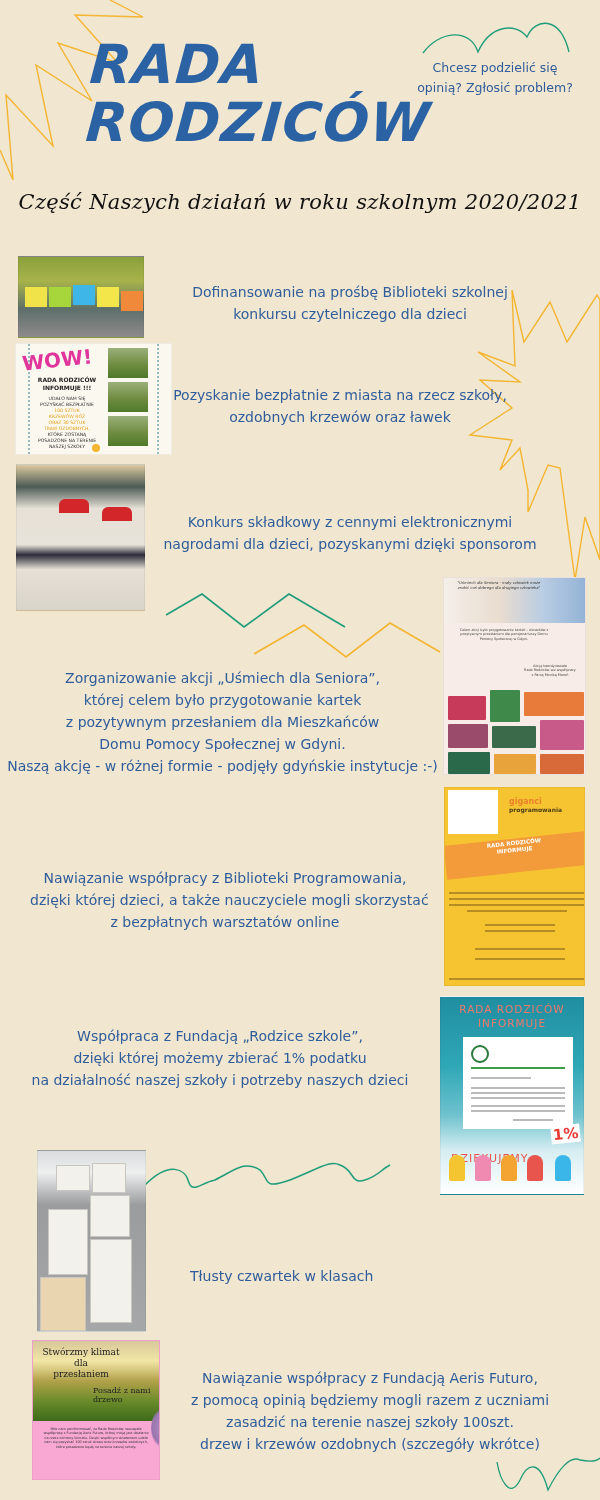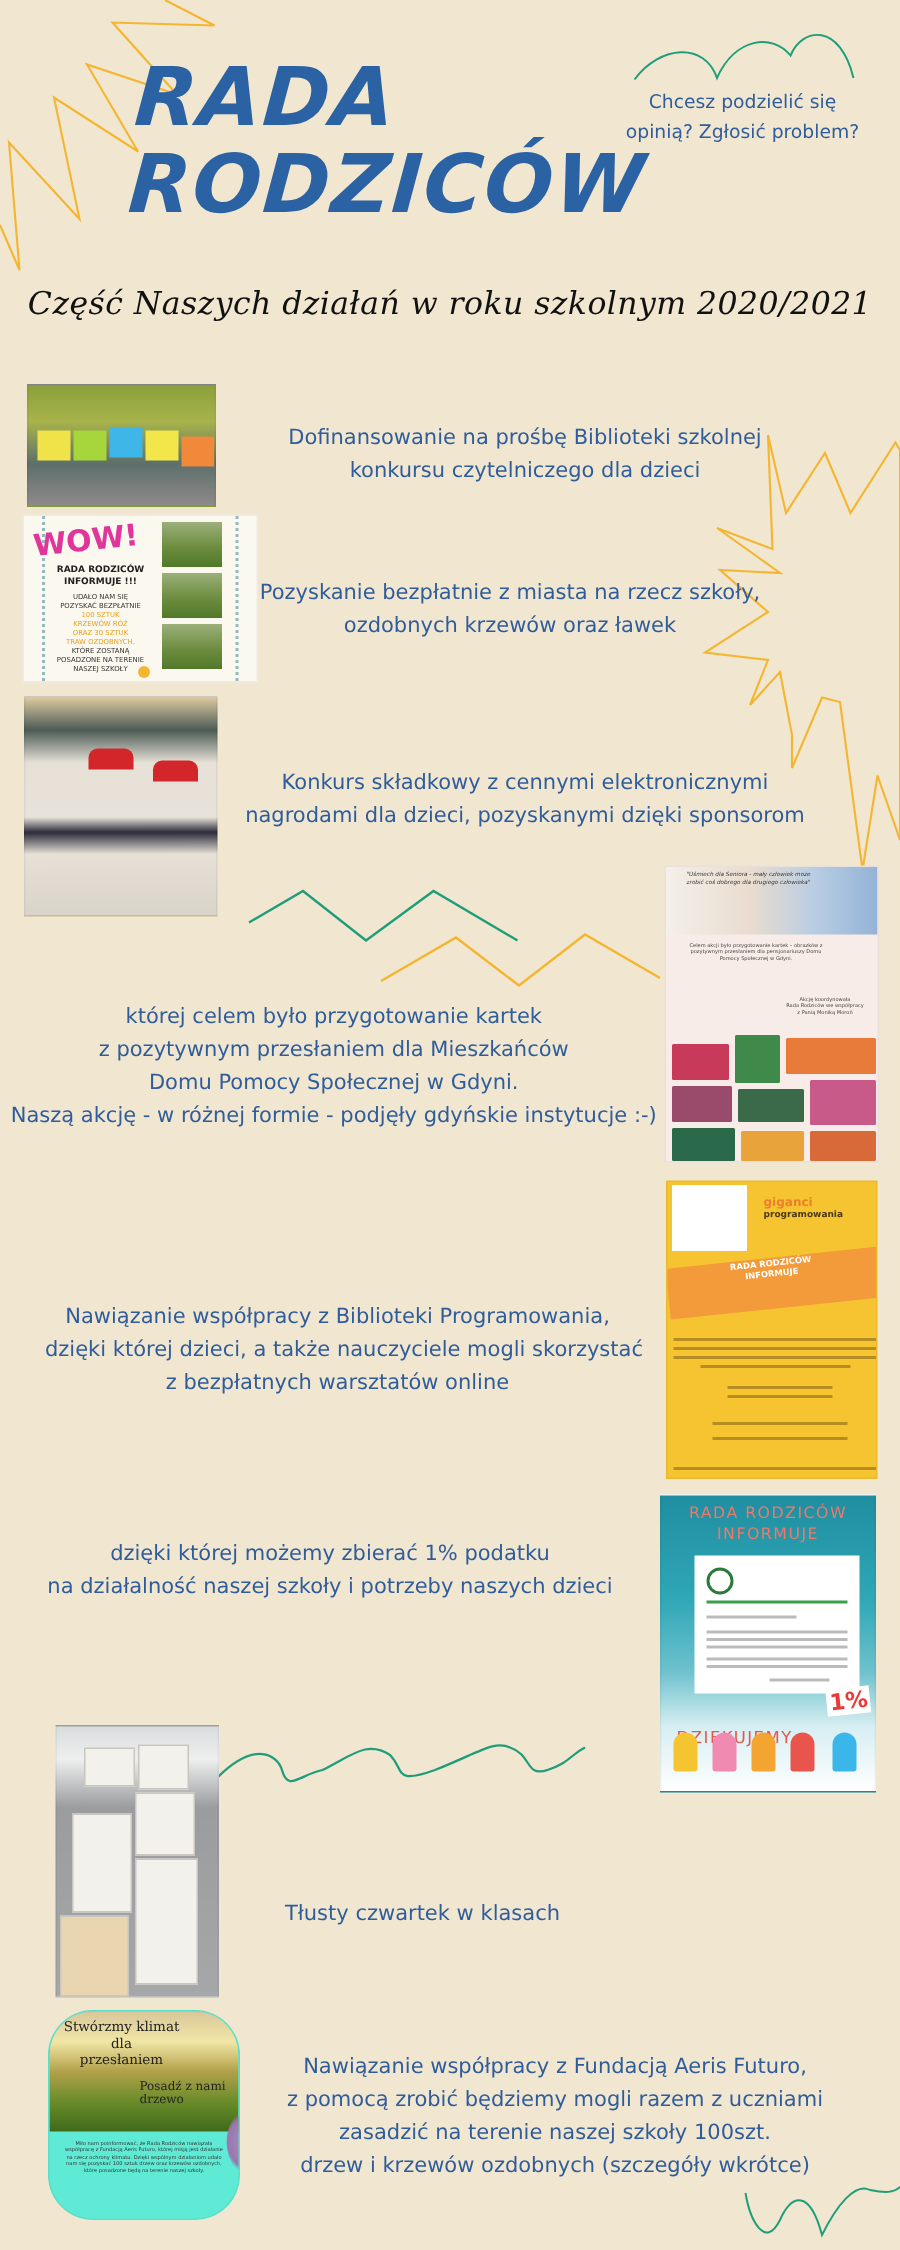--- a/index.html
+++ b/index.html
@@ -94,21 +94,21 @@
     .img-pct .doc .ln { position:absolute; left:8px; height:1.5px; background:#bbb; }
     .img-pct .dzi { position:absolute; left:10px; top:135px; font-size:11px; color:#e8554d; letter-spacing:1px;margin-top:20px; }
     .img-pct .p1 { position:absolute; left:110px; top:128px; font-size:15px; font-weight:bold; color:#e83a37; background:#fff; padding:0 2px; transform: rotate(-6deg); }
     .img-pct .kid { position:absolute; top:158px; width:16px; height:26px; border-radius:8px 8px 2px 2px; }
 
     
     .img-donut { background: linear-gradient(180deg, #d9dcdc 0%, #eef0f0 12%, #9a9c9e 30%, #a5a7a8 100%); }
     .img-donut .box { position:absolute; background:#f3f1ec; border:1px solid #c9c6bf; }
 
     
-    .img-forest { background:#5eead4;border-radius:30px; }
+    .img-forest { background:#f9a8d4; }
     .img-forest .top { position:absolute; left:0; top:0; width:100%; height:80px;
       background: linear-gradient(180deg, #d9c79a 0%, #f2e6a6 25%, #b2a14a 50%, #6a8c2a 75%, #3e6a1a 100%); }
     .img-forest .t1 { position:absolute; left:8px; top:6px; font-size:9px; color:#222; line-height:11px; text-align:center; width:80px; font-family:"DejaVu Serif", serif;}
     .img-forest .t2 { position:absolute; left:60px; top:45px; font-size:8px; color:#222; font-family:"DejaVu Serif", serif; }
     .img-forest .tree { position:absolute; left:118px; top:62px; width:40px; height:50px; border-radius:50%; background: radial-gradient(circle, #b89bc6 0%, #9a76b0 60%, rgba(154,118,176,0) 70%); }
     .img-forest .btxt { position:absolute; left:8px; top:86px; width:110px; font-size:3.4px; color:#333; text-align:center; line-height:4.4px; }
   </style>
 </head>
 <body>
 
@@ -205,20 +205,21 @@
   <div class="card" style="left:46px; top:112px; width:30px; height:32px; background:#3f8a4a;"></div>
   <div class="card" style="left:80px; top:114px; width:60px; height:24px; background:#e87a3a;"></div>
   <div class="card" style="left:4px; top:146px; width:40px; height:24px; background:#9a4a6a;"></div>
   <div class="card" style="left:48px; top:148px; width:44px; height:22px; background:#3a6a4a;"></div>
   <div class="card" style="left:96px; top:142px; width:44px; height:30px; background:#c85a8a;"></div>
   <div class="card" style="left:4px; top:174px; width:42px; height:22px; background:#2a6a4a;"></div>
   <div class="card" style="left:50px; top:176px; width:42px; height:20px; background:#e8a43a;"></div>
   <div class="card" style="left:96px; top:176px; width:44px; height:20px; background:#d86a3a;"></div>
 </div>
 <div class="stext" style="left:0px; top:667px; width:445px;">
+  <div>Zorganizowanie akcji „Uśmiech dla Seniora”,</div>
   <div>której celem było przygotowanie kartek</div>
   <div>z pozytywnym przesłaniem dla Mieszkańców</div>
   <div>Domu Pomocy Społecznej w Gdyni.</div>
   <div>Naszą akcję - w różnej formie - podjęły gdyńskie instytucje :-)</div>
 </div>
 
 <div class="img img-gig" style="left:444px; top:787px; width:141px; height:199px;">
   <div class="promo"></div>
   <div class="logo">
     <div>giganci</div>
@@ -261,20 +262,21 @@
   </div>
   <div class="dzi">DZIĘKUJEMY</div>
   <div class="p1">1%</div>
   <div class="kid" style="left:8px; background:#f4c531;"></div>
   <div class="kid" style="left:34px; background:#f08ab0;"></div>
   <div class="kid" style="left:60px; background:#f4a531;"></div>
   <div class="kid" style="left:86px; background:#e8554d;"></div>
   <div class="kid" style="left:114px; background:#3ab6e8;"></div>
 </div>
 <div class="stext" style="left:30px; top:1025px; width:380px;">
+  <div>Współpraca z Fundacją „Rodzice szkole”,</div>
   <div>dzięki której możemy zbierać 1% podatku</div>
   <div>na działalność naszej szkoły i potrzeby naszych dzieci</div>
 </div>
 
 <div class="img img-donut" style="left:37px; top:1150px; width:109px; height:182px;">
   <div class="box" style="left:18px; top:14px; width:34px; height:26px;"></div>
   <div class="box" style="left:54px; top:12px; width:34px; height:30px;"></div>
   <div class="box" style="left:10px; top:58px; width:40px; height:66px;"></div>
   <div class="box" style="left:52px; top:44px; width:40px; height:42px;"></div>
   <div class="box" style="left:52px; top:88px; width:42px; height:84px;"></div>
@@ -289,16 +291,16 @@
   <div class="t1">
     <div>Stwórzmy klimat dla</div>
     <div>przesłaniem</div>
   </div>
   <div class="t2">Posadź z nami drzewo</div>
   <div class="tree"></div>
   <div class="btxt">Miło nam poinformować, że Rada Rodziców nawiązała współpracę z Fundacją Aeris Futuro, której misją jest działanie na rzecz ochrony klimatu. Dzięki wspólnym działaniom udało nam się pozyskać 100 sztuk drzew oraz krzewów ozdobnych, które posadzone będą na terenie naszej szkoły.</div>
 </div>
 <div class="stext" style="left:175px; top:1367px; width:390px;">
   <div>Nawiązanie współpracy z Fundacją Aeris Futuro,</div>
-  <div>z pomocą zrobić będziemy mogli razem z uczniami</div>
+  <div>z pomocą opinią będziemy mogli razem z uczniami</div>
   <div>zasadzić na terenie naszej szkoły 100szt.</div>
   <div>drzew i krzewów ozdobnych (szczegóły wkrótce)</div>
 </div>
 
 </body></html>

